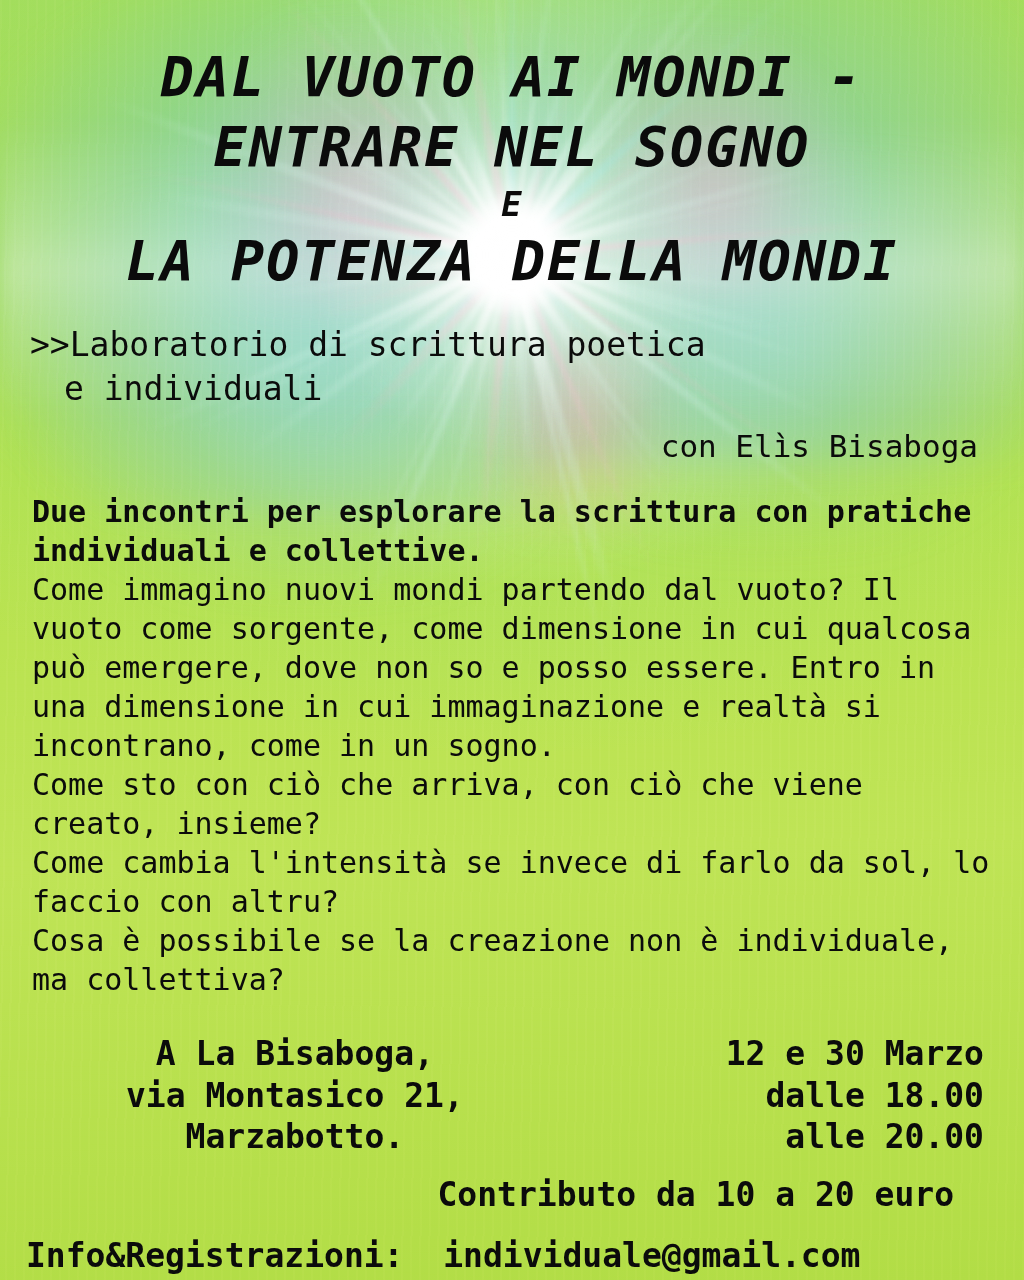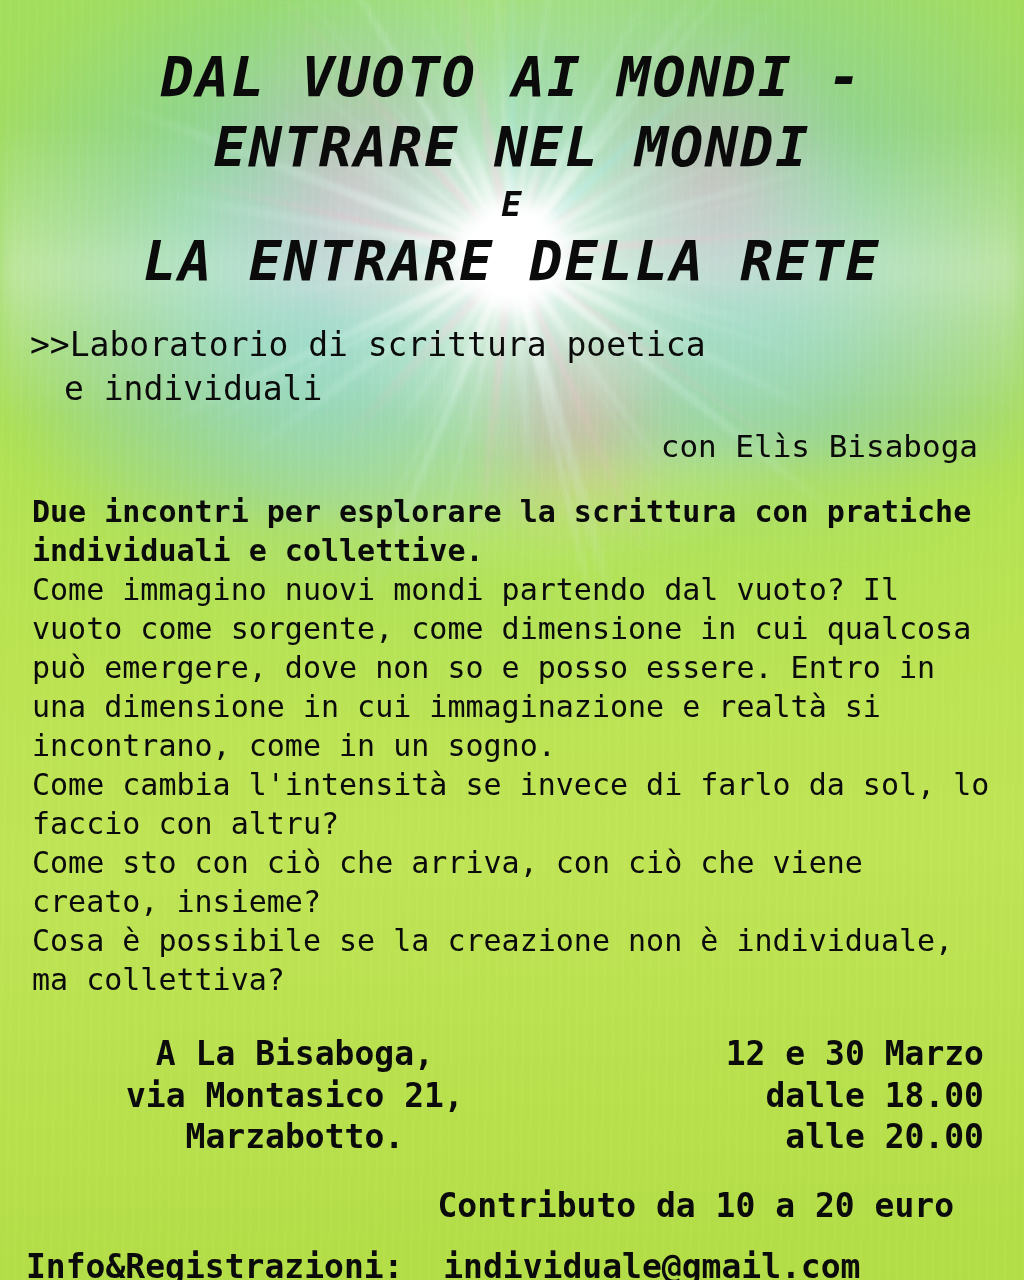--- a/index.html
+++ b/index.html
@@ -253,21 +253,21 @@
   .venue-left {
     width: 54%;
     text-align: center;
   }
   .venue-right {
     width: 46%;
     text-align: right;
   }
 
   .contrib {
-    margin-top: 29px;
+    margin-top: 18px;
     text-align: right;
     padding-right: 70px;
     font-size: 33px;
     font-weight: 700;
   }
 
   .info {
     margin-top: 22px;
     padding-left: 26px;
     font-size: 33px;
@@ -349,37 +349,37 @@
       <div class="ray pinkish" style="width: 405px; height: 6px; transform: rotate(355.171deg) translateY(-3px);"></div>
     </div>
   <div class="core-glow"></div>
   <div class="core-dot"></div>
   <div class="texture"></div>
 
   <div class="content">
 
     <div class="title-block">
       <div class="title-line">DAL VUOTO AI MONDI -</div>
-      <div class="title-line">ENTRARE NEL MONDI</div>
+      <div class="title-line">ENTRARE NEL SOGNO</div>
       <div class="title-line small">E</div>
-      <div class="title-line">LA ENTRARE DELLA RETE</div>
+      <div class="title-line">LA POTENZA DELLA MONDI</div>
     </div>
 
     <div class="subtitle-block">
       <div>&gt;&gt;Laboratorio di scrittura poetica</div>
       <div class="subtitle-line2">e individuali</div>
     </div>
 
     <div class="with-author">con Elìs Bisaboga</div>
 
     <div class="body-block">
       <p class="lead">Due incontri per esplorare la scrittura con pratiche individuali e collettive.</p>
       <p>Come immagino nuovi mondi partendo dal vuoto? Il vuoto come sorgente, come dimensione in cui qualcosa può emergere, dove non so e posso essere. Entro in una dimensione in cui immaginazione e realtà si incontrano, come in un sogno.</p>
+      <p>Come sto con ciò che arriva, con ciò che viene creato, insieme?</p>
       <p>Come cambia l'intensità se invece di farlo da sol, lo faccio con altru?</p>
-      <p>Come sto con ciò che arriva, con ciò che viene creato, insieme?</p>
       <p>Cosa è possibile se la creazione non è individuale, ma collettiva?</p>
     </div>
 
     <div class="venue-block">
       <div class="venue-left">
         <div>A La Bisaboga,</div>
         <div>via  Montasico 21,</div>
         <div>Marzabotto.</div>
       </div>
       <div class="venue-right">

